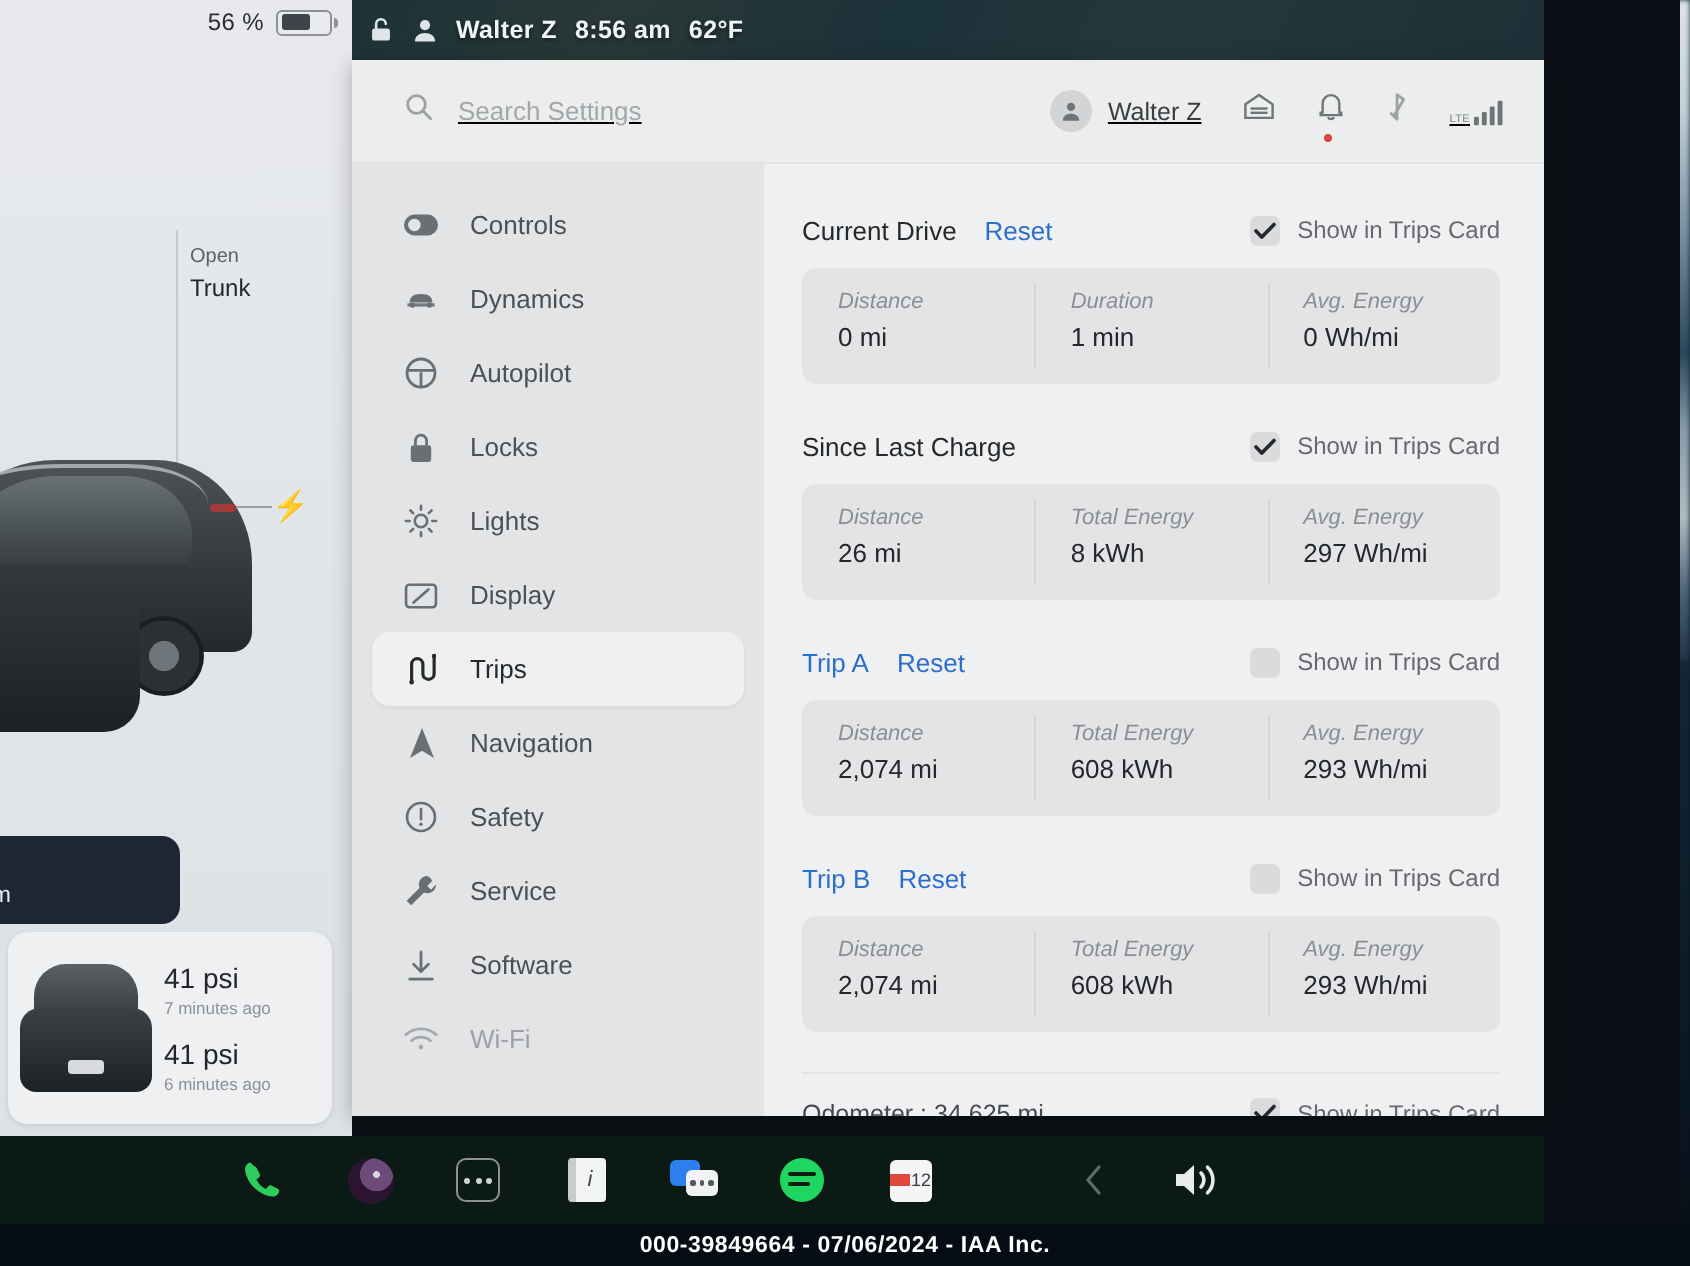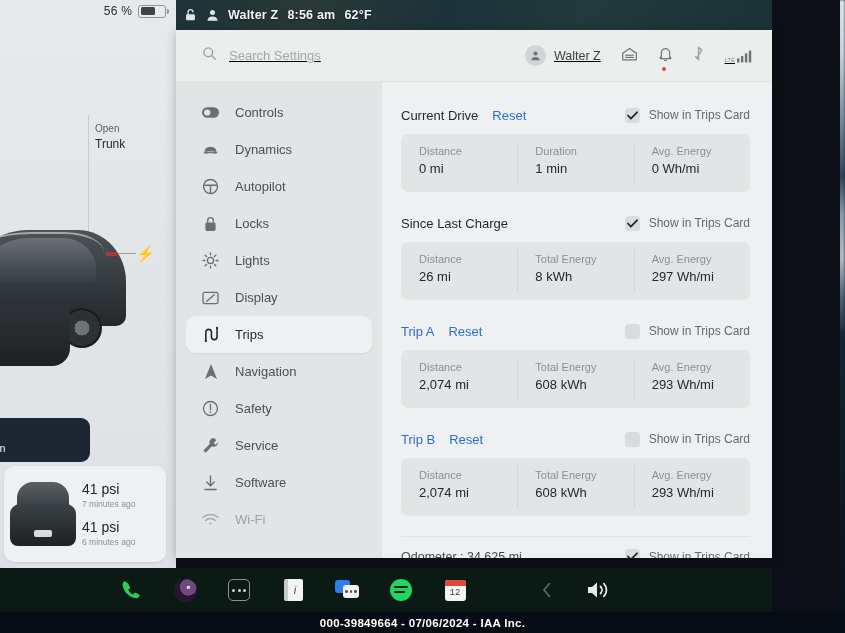--- a/index.html
+++ b/index.html
@@ -261,21 +261,21 @@
     margin-bottom: 20px;
   }
   .stat {
     flex: 1; padding: 10px 0 0 18px;
     position: relative;
   }
   .stat + .stat::before {
     content: ""; position: absolute; left: 0; top: 8px; bottom: 8px;
     width: 1px; background: #d3d5d7;
   }
-  .stat-label { font-size: 11px; color: #8b8f93; line-height: 15px; }
+  .stat-label { font-size: 11px; color: #8b8f93; line-height: 15px; font-style: italic; }
   .stat-value { font-size: 13px; color: #24272b; line-height: 19px; }
 
   .odo-sep { height: 1px; background: #e2e3e4; margin: 2px 0 12px; }
   .odo-row { display: flex; align-items: center; justify-content: space-between; }
   .odo-text { font-size: 12.5px; color: #45494d; }
 
   
   .dock {
     position: absolute; left: 0; top: 568px; width: 772px; height: 44px;
     background: #0b1a14;
@@ -286,21 +286,21 @@
   .dock-right { margin-left: auto; display: flex; align-items: center; gap: 26px; padding-right: 160px; }
 
   .ic-spotify { width: 22px; height: 22px; border-radius: 50%; background: #1ed760; position: relative; }
   .ic-spotify::before, .ic-spotify::after {
     content:""; position: absolute; left: 4px; background: #0b1a14; border-radius: 2px;
   }
   .ic-spotify::before { top: 7px; width: 14px; height: 2px; }
   .ic-spotify::after { top: 12px; width: 11px; height: 2px; }
   .ic-cal {
     width: 21px; height: 21px; border-radius: 3px; background: #f4f5f6; overflow: hidden;
-    display: flex; flex-direction: column; align-items: center; font-family: Liberation Mono, monospace;
+    display: flex; flex-direction: row; align-items: center;
   }
   .ic-cal .top { width: 100%; height: 6px; background: #e0483c; }
   .ic-cal .num { font-size: 9px; color: #3a3e42; line-height: 14px; }
   .ic-msg { position: relative; width: 24px; height: 20px; }
   .ic-msg .b1 {
     position: absolute; left: 0; top: 0; width: 15px; height: 13px;
     background: #2d7ff0; border-radius: 3px;
   }
   .ic-msg .b2 {
     position: absolute; left: 8px; top: 5px; width: 16px; height: 13px;

